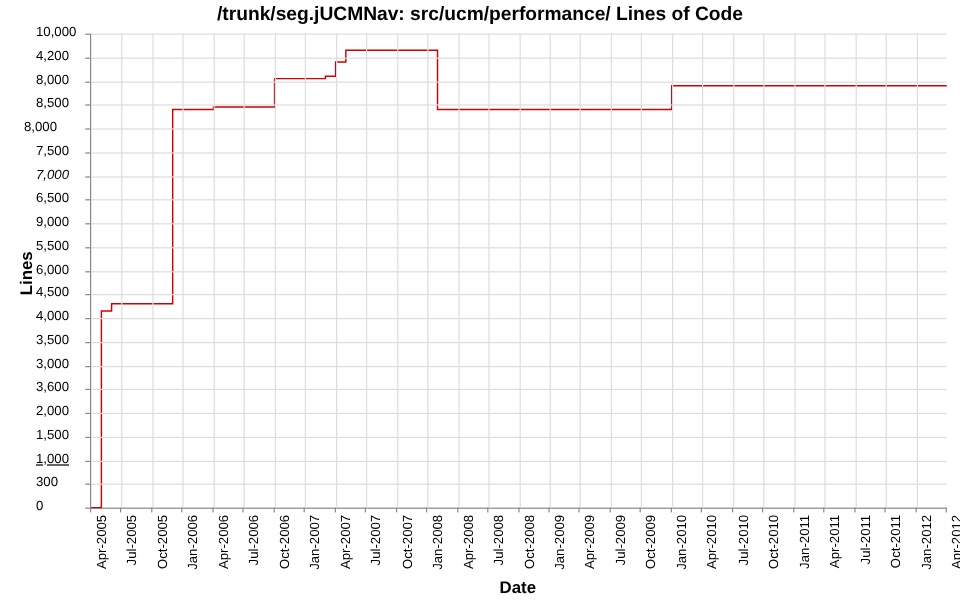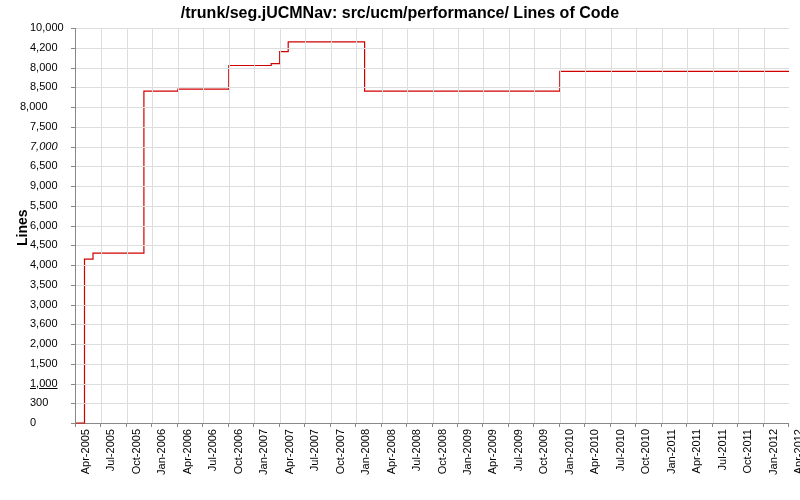--- a/index.html
+++ b/index.html
@@ -89,20 +89,21 @@
     top: 0;
     overflow: visible;
   }
 </style>
 </head>
 <body>
 
 <div class="chart">
   <div class="title">/trunk/seg.jUCMNav: src/ucm/performance/ Lines of Code</div>
   <div class="ylabel" style="left: 14px; top: 245.5px;">Lines</div>
+  <div class="xlabel" style="left: 75px; width: 713px; top: 481px;">Date</div>
   <div class="plot-area" id="plot" style="left: 75px; top: 28px; width: 713px; height: 395px;">
     <svg class="series" id="series-svg" width="713" height="395">
         <path d="M 0.0 395.0 L 8.5 395.0 L 8.5 231.1 L 17.0 231.1 L 17.0 225.2 L 59.4 225.2 L 59.4 225.2 L 67.9 225.2 L 67.9 63.2 L 93.4 63.2 L 93.4 63.2 L 101.9 63.2 L 101.9 61.2 L 144.3 61.2 L 144.3 61.2 L 152.8 61.2 L 152.8 37.5 L 161.3 37.5 L 161.3 37.5 L 195.2 37.5 L 195.2 35.6 L 203.7 35.6 L 203.7 23.7 L 212.2 23.7 L 212.2 13.8 L 220.7 13.8 L 220.7 13.8 L 280.1 13.8 L 280.1 13.8 L 288.6 13.8 L 288.6 63.2 L 475.3 63.2 L 475.3 63.2 L 483.8 63.2 L 483.8 43.4 L 713.0 43.4 L 713.0 43.4 " fill="none" stroke="#d00000" stroke-width="1.2"></path>
       </svg>
   <div class="gridline-h" style="left: 0px; top: 375.25px; width: 713px;"></div>
       <div class="gridline-h" style="left: 0px; top: 355.5px; width: 713px;"></div>
       <div class="gridline-h" style="left: 0px; top: 335.75px; width: 713px;"></div>
       <div class="gridline-h" style="left: 0px; top: 316px; width: 713px;"></div>
       <div class="gridline-h" style="left: 0px; top: 296.25px; width: 713px;"></div>
       <div class="gridline-h" style="left: 0px; top: 276.5px; width: 713px;"></div>

